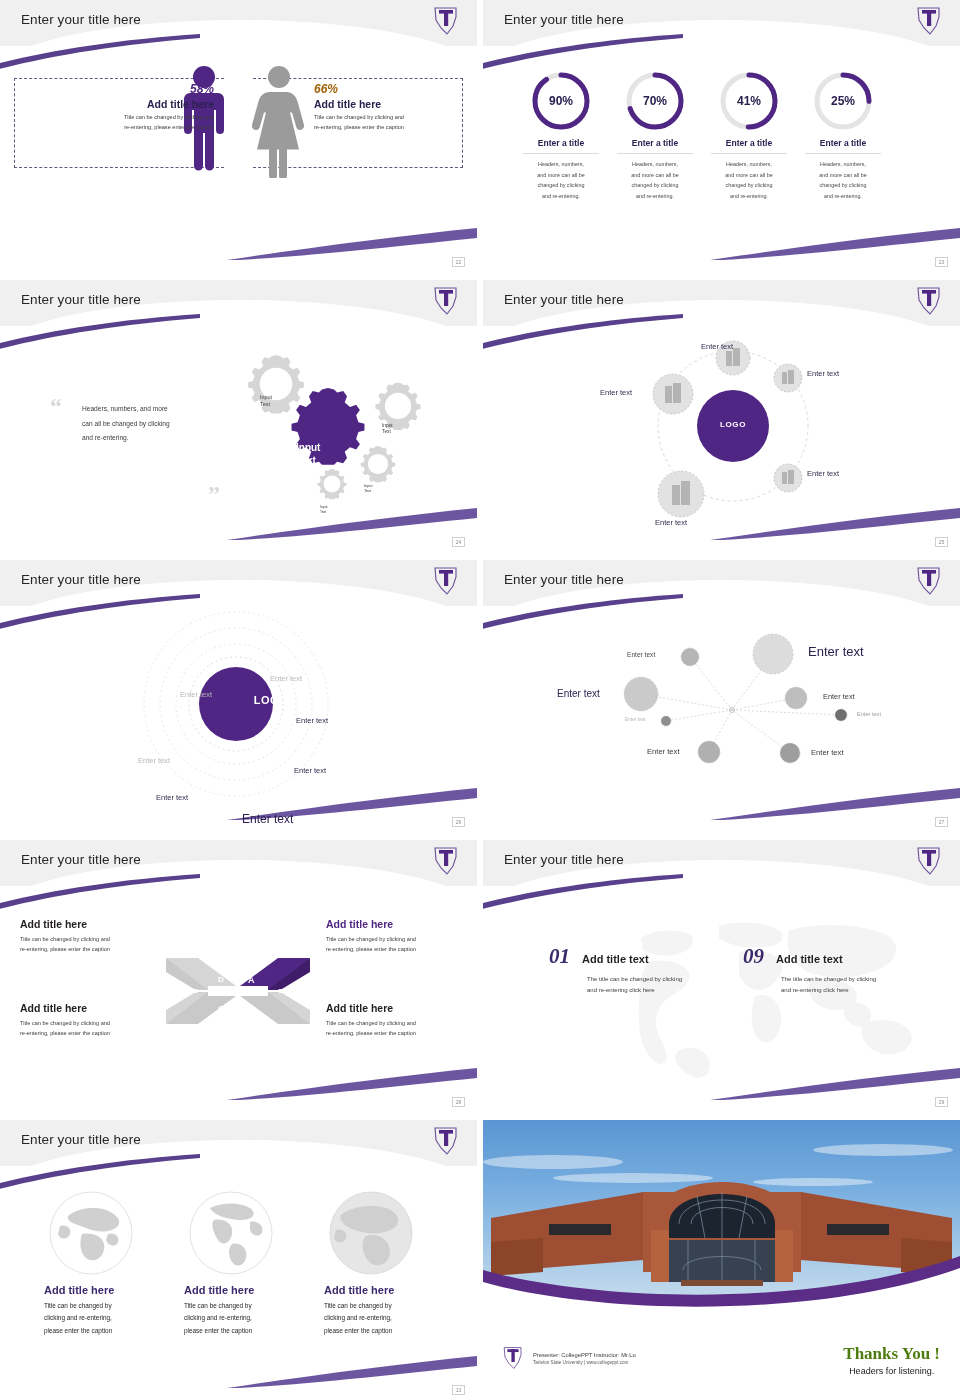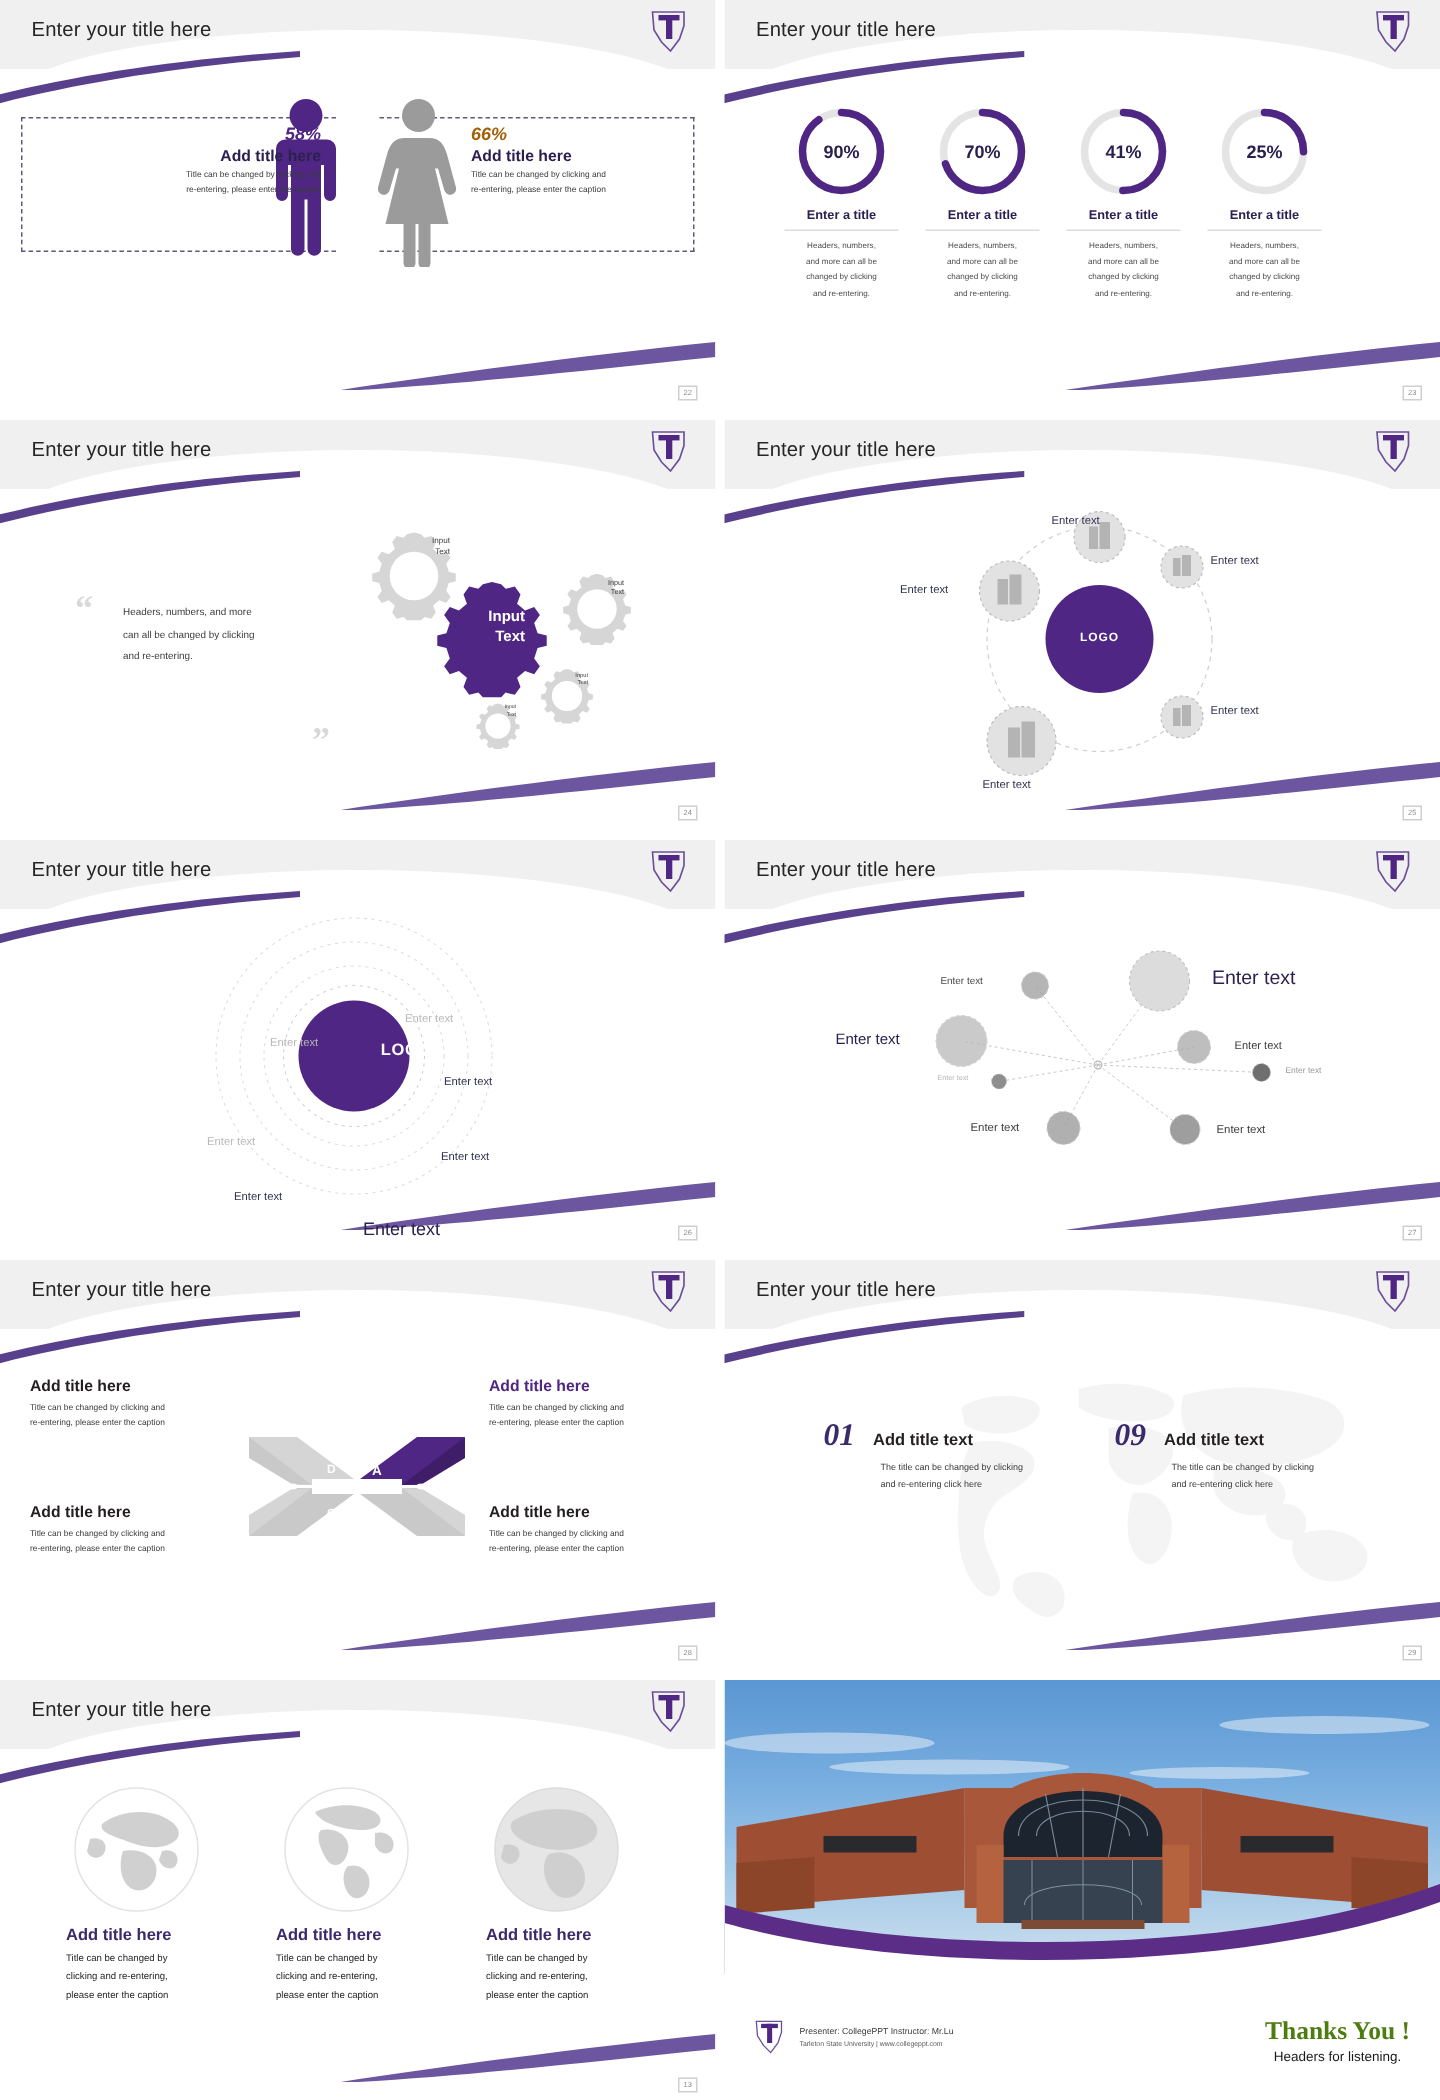--- a/index.html
+++ b/index.html
@@ -72,21 +72,21 @@
     position: absolute; left: 0; top: 0; width: 62px; height: 62px;
     display: flex; align-items: center; justify-content: center;
     font-size: 12px; font-weight: bold; color: #2b2050;
   }
   .donut-title { font-size: 8.5px; font-weight: bold; color: #2b2050; margin-top: 6px; }
   .donut-rule { width: 76px; height: 1px; background: #dcdcdc; margin: 5px auto 0; }
   .donut-cap { font-size: 5.4px; color: #4a4a4a; line-height: 1.95; margin-top: 5px; padding: 0 6px; }
 
   
   .quote-mark { color: #d8d8d8; font-size: 24px; font-weight: bold; font-family: "Liberation Serif", serif; line-height: .9; }
-  .gear-label { position: absolute; text-align: right; color: #3a3a3a; pointer-events: none; }
+  .gear-label { position: absolute; text-align: left; color: #3a3a3a; pointer-events: none; margin-top: 36px; }
 
   
   .entertext { font-size: 7.5px; color: #2f2f4f; }
   .entertext.lg { font-size: 12px; color: #2b2050; }
   .entertext.dim { color: #b9b9b9; }
 
   
   .q-title { font-size: 10.5px; font-weight: bold; color: #231f20; }
   .q-title.purple { color: #4f2683; }
   .q-cap { font-size: 5.6px; color: #3c3c3c; line-height: 1.85; margin-top: 4px; }

